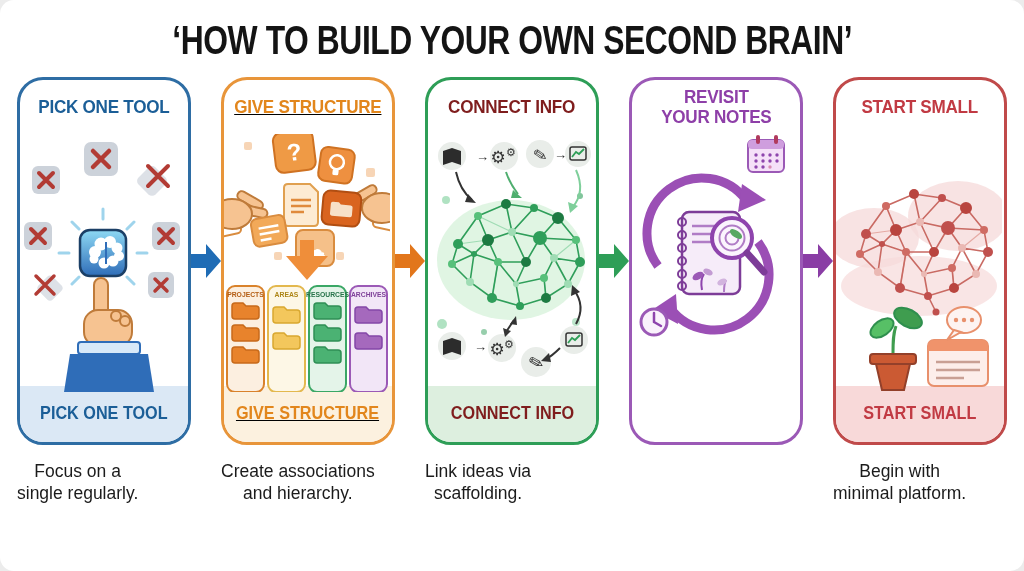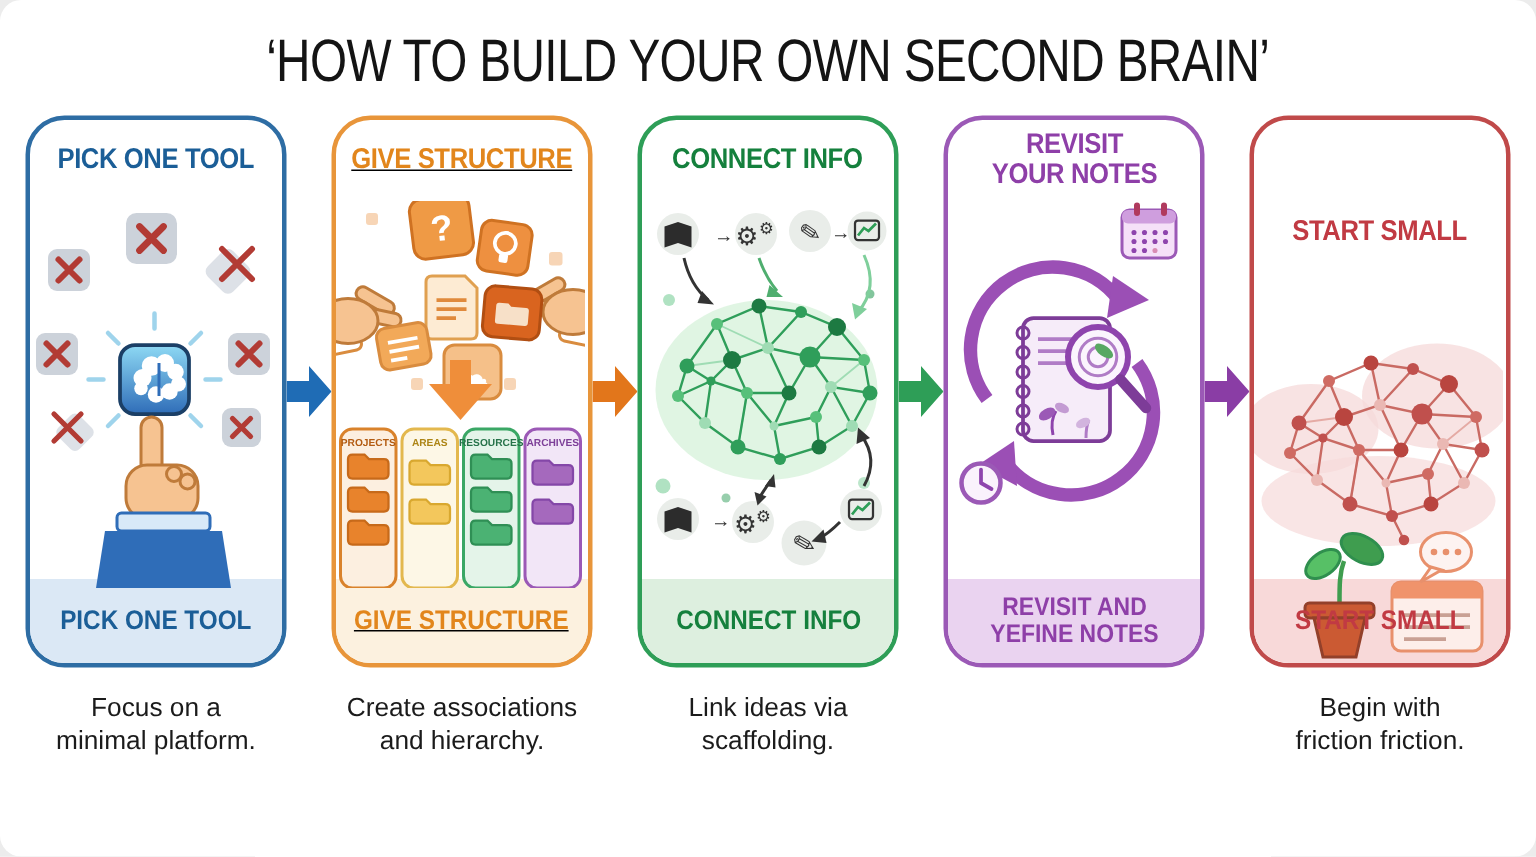--- a/index.html
+++ b/index.html
@@ -1,43 +1,43 @@
 <!DOCTYPE html>
 <html><head>
 <meta charset="utf-8">
 <style>
   html,body{margin:0;padding:0;background:#ececec;}
   .stage{width:1024px;height:571px;background:#fff;border-radius:14px;overflow:hidden;
          font-family:"Liberation Sans",sans-serif;position:relative;}
-  .title{margin-top:20px;text-align:center;font-size:37px;font-weight:normal;color:#141414;
+  .title{margin-top:20px;text-align:center;font-size:37px;font-weight:bold;color:#141414;
          letter-spacing:-.5px;line-height:1.15;}
   .title span{display:inline-block;transform:scaleX(.86) scaleY(1.08);}
   .row{display:flex;justify-content:center;align-items:flex-start;padding:0 17px;margin-top:14px;}
-  .col{width:174px;display:flex;flex-direction:column;align-items:center;}
+  .col{width:174px;display:flex;flex-direction:column;align-items:flex-start;}
   .panel{box-sizing:border-box;width:174px;height:368px;background:#fff;border:3px solid;
          border-radius:26px;overflow:hidden;display:flex;flex-direction:column;}
   .panel-header{height:54px;display:flex;align-items:center;justify-content:center;
         font-weight:bold;font-size:19px;text-align:center;white-space:pre-line;
         letter-spacing:-.3px;line-height:1.05;flex:0 0 auto;}
   .panel-header span{display:inline-block;transform:scaleX(.9);}
   .illu{flex:1 1 auto;position:relative;}
   .illu svg{position:absolute;left:0;top:0;}
   .panel-footer{height:56px;flex:0 0 auto;display:flex;align-items:center;justify-content:center;
         font-weight:bold;font-size:18px;text-align:center;white-space:pre-line;line-height:1.05;}
   .panel-footer span{display:inline-block;transform:scaleX(.9);}
   .caption{margin-top:15px;font-size:17.5px;color:#1b1b1b;text-align:center;
            white-space:pre-line;line-height:1.28;}
   .arrow-wrap{width:30px;flex:0 0 auto;margin-top:167px;display:flex;justify-content:center;}
   
   .p1{border-color:#2e6da4;} .p1 .panel-header,.p1 .panel-footer{color:#1b5e97;} .p1 .panel-footer{background:#dbe8f5;}
   .p2{border-color:#e8953a;text-decoration:underline;} .p2 .panel-header,.p2 .panel-footer{color:#e2861c;} .p2 .panel-footer{background:#fcf1df;}
-  .p3{border-color:#2e9e57;} .p3 .panel-header,.p3 .panel-footer{color:#15803d;} .p3 .panel-footer{background:#ddefdf;}
+  .p3{border-color:#2e9e57;} .p3 .panel-header,.p3 .panel-footer{color:#7f1d1d;} .p3 .panel-footer{background:#ddefdf;}
   .p4{border-color:#9b59b6;} .p4 .panel-header,.p4 .panel-footer{color:#8e3fa8;} .p4 .panel-footer{background:#ead3f0;}
   .p4 .panel-footer{font-size:17px;}
-  .p5{border-color:#c04a4a;} .p5 .panel-header,.p5 .panel-footer{color:#c13a43;margin-top:48px;} .p5 .panel-footer{background:#f8d9d9;}
+  .p5{border-color:#c04a4a;} .p5 .panel-header,.p5 .panel-footer{color:#c13a43;} .p5 .panel-footer{background:#f8d9d9;}
 </style>
 </head>
 <body>
 
 <div class="stage">
   <div class="title"><span>‘HOW TO BUILD YOUR OWN SECOND BRAIN’</span></div>
 
   <div class="row">
 
     <div class="col">
@@ -104,21 +104,21 @@
               <circle cx="96" cy="182" r="5" fill="#f6c391" stroke="#bf7b3a" stroke-width="2"></circle>
               <circle cx="105" cy="187" r="5" fill="#f6c391" stroke="#bf7b3a" stroke-width="2"></circle>
               <rect x="58" y="208" width="62" height="12" rx="3" fill="#d8e9f8" stroke="#2f6db8" stroke-width="2"></rect>
               <path d="M50,220 L128,220 L134,258 L44,258 Z" fill="#2f6db8"></path>
             </g>
           </svg>
         </div>
         <div class="panel-footer"><span>PICK ONE TOOL</span></div>
       </div>
       <div class="caption">Focus on a
-minimal platform.</div>
+single regularly.</div>
     </div>
 
     <div class="arrow-wrap">
       <svg width="30" height="34" viewBox="0 0 30 34">
           <polygon points="0,10 15,10 15,0 30,17 15,34 15,24 0,24" fill="#1f6cb5"></polygon>
         </svg>
     </div>
 
     <div class="col">
       <div class="panel p2">
@@ -387,22 +387,20 @@
               <circle cx="100" cy="104" r="6.5" fill="none" stroke="#b07cc6" stroke-width="2"></circle>
               <ellipse cx="104" cy="100" rx="7" ry="3.5" fill="#58a862" transform="rotate(35 104 100)"></ellipse>
               <path d="M115,119 L132,138" stroke="#7d3c98" stroke-width="7" stroke-linecap="round"></path>
             </g>
             <g>
               <circle cx="22" cy="188" r="13" fill="#faf2fc" stroke="#9b59b6" stroke-width="3"></circle>
               <path d="M22,188 L22,179 M22,188 L29,192" stroke="#8e44ad" stroke-width="2.5" stroke-linecap="round"></path>
             </g>
           </svg>
         </div>
-        <div class="panel-footer"><span>REVISIT AND
-YEFINE NOTES</span></div>
       </div>
     </div>
 
     <div class="arrow-wrap">
       <svg width="30" height="34" viewBox="0 0 30 34">
           <polygon points="0,10 15,10 15,0 30,17 15,34 15,24 0,24" fill="#8a3da5"></polygon>
         </svg>
     </div>
 
     <div class="col">
@@ -465,17 +463,17 @@
                 <circle cx="120" cy="186" r="2.2"></circle>
                   <circle cx="128" cy="186" r="2.2"></circle>
                   <circle cx="136" cy="186" r="2.2"></circle>
               </g>
             </g>
           </svg>
         </div>
         <div class="panel-footer"><span>START SMALL</span></div>
       </div>
       <div class="caption">Begin with
-friction friction.</div>
+minimal platform.</div>
     </div>
 
   </div>
 </div>
 
 </body></html>

